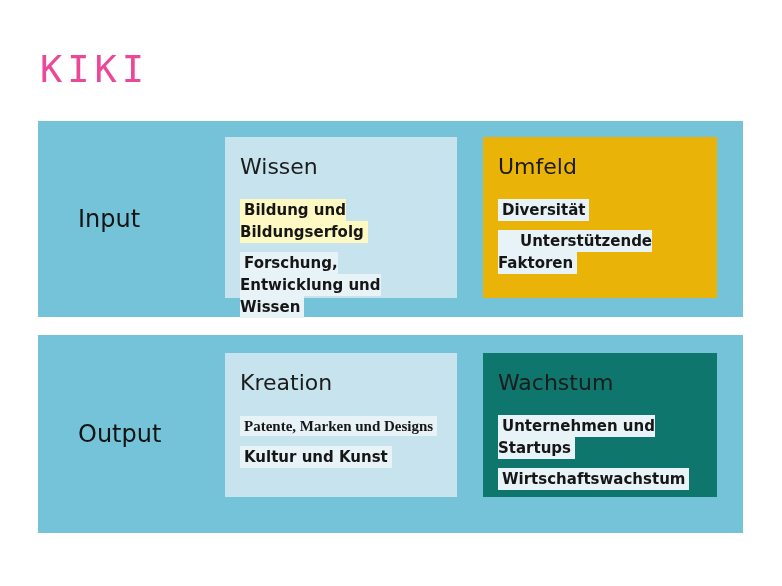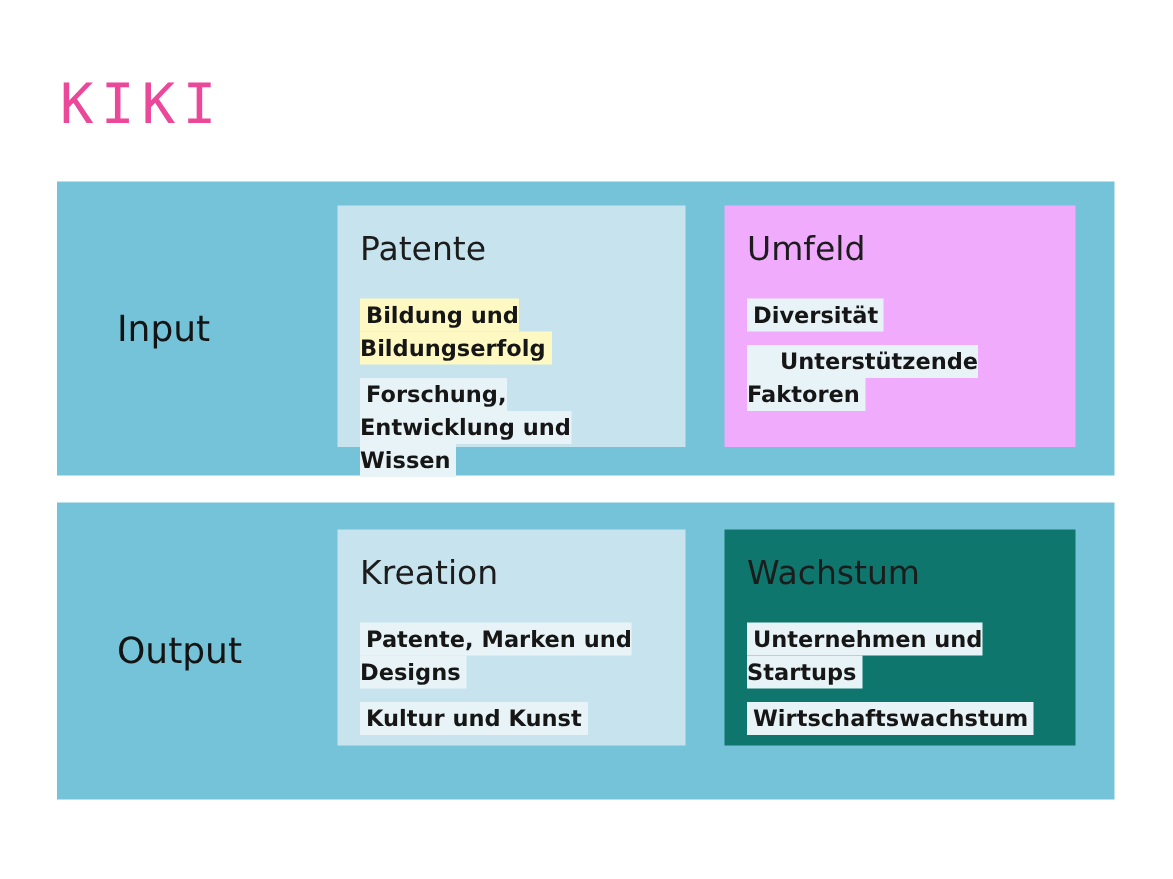--- a/index.html
+++ b/index.html
@@ -61,38 +61,38 @@
 </style>
 </head>
 <body>
 
 <div class="page-title">KIKI</div>
 
 <div class="band band-input" style="background: rgb(116, 195, 216);">
   <div class="band-label">Input</div>
 
   <div class="card card-1" style="background: rgb(199, 228, 238);">
-    <div class="card-heading">Patente</div>
+    <div class="card-heading">Wissen</div>
     <div class="card-item"><span class="hl" style="background: #fef9c3;">Bildung und Bildungserfolg</span></div>
     <div class="card-item"><span class="hl" style="background: rgb(232, 243, 247);">Forschung, Entwicklung und Wissen</span></div>
   </div>
 
-  <div class="card card-2" style="background: #f0abfc;">
+  <div class="card card-2" style="background: #eab308;">
     <div class="card-heading">Umfeld</div>
     <div class="card-item"><span class="hl" style="background: rgb(232, 243, 247);">Diversität</span></div>
     <div class="card-item"><span class="hl" style="background: rgb(232, 243, 247); padding-left: 22px;">Unterstützende Faktoren</span></div>
   </div>
 </div>
 
 <div class="band band-output" style="background: rgb(116, 195, 216);">
   <div class="band-label">Output</div>
 
   <div class="card card-1" style="background: rgb(199, 228, 238);">
     <div class="card-heading">Kreation</div>
-    <div class="card-item"><span class="hl" style="background: rgb(232, 243, 247);">Patente, Marken und Designs</span></div>
+    <div class="card-item"><span class="hl" style="background: rgb(232, 243, 247); font-family: Liberation Serif, serif;">Patente, Marken und Designs</span></div>
     <div class="card-item"><span class="hl" style="background: rgb(232, 243, 247);">Kultur und Kunst</span></div>
   </div>
 
   <div class="card card-2" style="background: #0f766e;">
     <div class="card-heading">Wachstum</div>
     <div class="card-item"><span class="hl" style="background: rgb(232, 243, 247);">Unternehmen und Startups</span></div>
     <div class="card-item"><span class="hl" style="background: rgb(232, 243, 247);">Wirtschaftswachstum</span></div>
   </div>
 </div>
 

